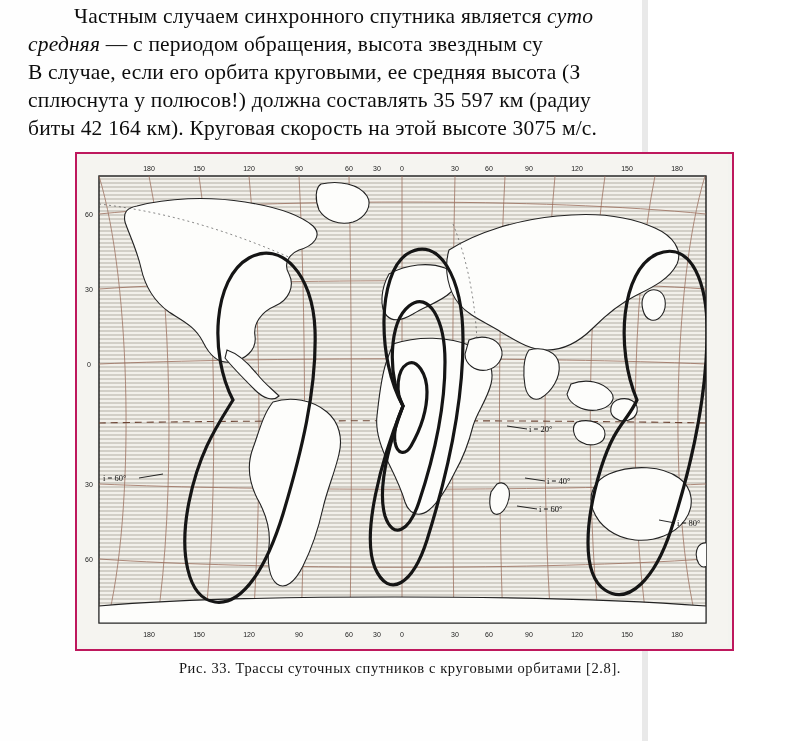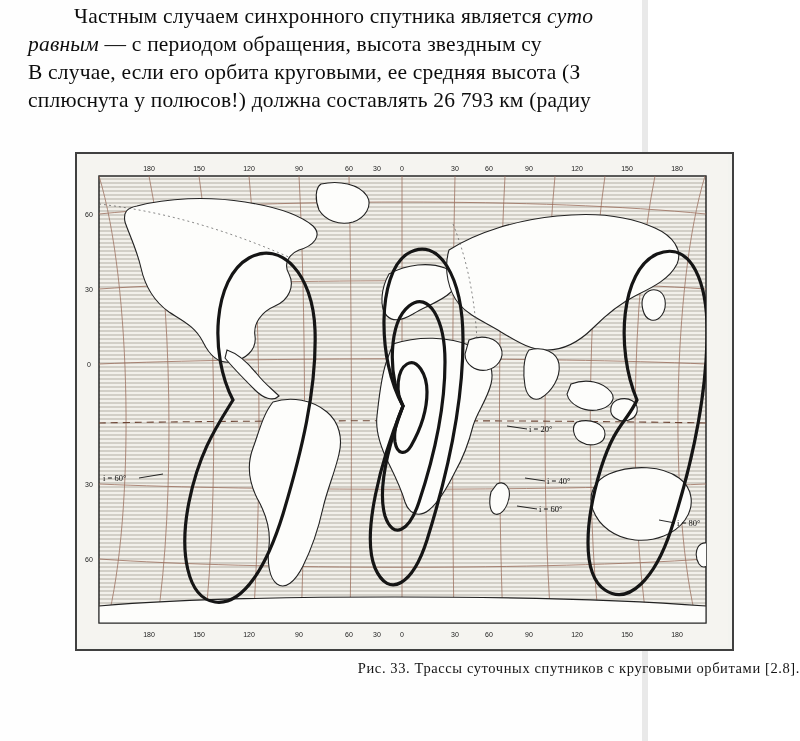--- a/index.html
+++ b/index.html
@@ -38,34 +38,34 @@
   }
   .text-line-1 { text-indent: 46px; }
   .ital { font-style: italic; }
   
   .figure {
     position: absolute;
     left: 75px;
     top: 152px;
     width: 655px;
     height: 495px;
-    border: 2px solid #404040;
+    border: 2px solid #be185d;
     background: #f3f3ef;
     overflow: hidden;
   }
   .figure-inner {
     position: absolute;
     inset: 0;
   }
   .caption {
     position: absolute;
     left: 0;
     top: 660px;
     width: 800px;
-    text-align: right;
+    text-align: center;
     font-family: "Liberation Serif", serif;
     font-size: 14.5px;
     letter-spacing: 0.6px;
     color: #141414;
   }
   .side-rule {
     position: absolute;
     right: 0;
     top: 0;
     width: 6px;
@@ -86,23 +86,24 @@
 </style>
 </head>
 <body>
 
 <div class="page">
 
   <div class="side-rule"></div>
 
   <div class="text-block">
     <p class="text-line-1"><span>Частным случаем синхронного спутника является </span><span class="ital">суто</span></p>
-    <p><span class="ital">равным</span><span> — с периодом обращения, высота звездным су</span></p>
+    <p><span class="ital">средняя</span><span> — с периодом обращения, высота звездным су</span></p>
     <p>В случае, если его орбита круговыми, ее средняя высота (З</p>
-    <p>сплюснута у полюсов!) должна составлять 26 793 км (радиу</p>
+    <p>сплюснута у полюсов!) должна составлять 35 597 км (радиу</p>
+    <p>биты 42 164 км). Круговая скорость на этой высоте 3075 м/с.</p>
   </div>
 
   <div class="figure">
     <div class="figure-inner">
       <svg width="651" height="491" viewBox="0 0 651 491">
         <defs>
           <pattern id="hatch" width="4" height="4" patternUnits="userSpaceOnUse">
             <rect width="4" height="4" fill="#f2f0ea"></rect>
             <line x1="0" y1="1" x2="4" y2="1" stroke="#b8b4ab" stroke-width="1.1"></line>
           </pattern>

